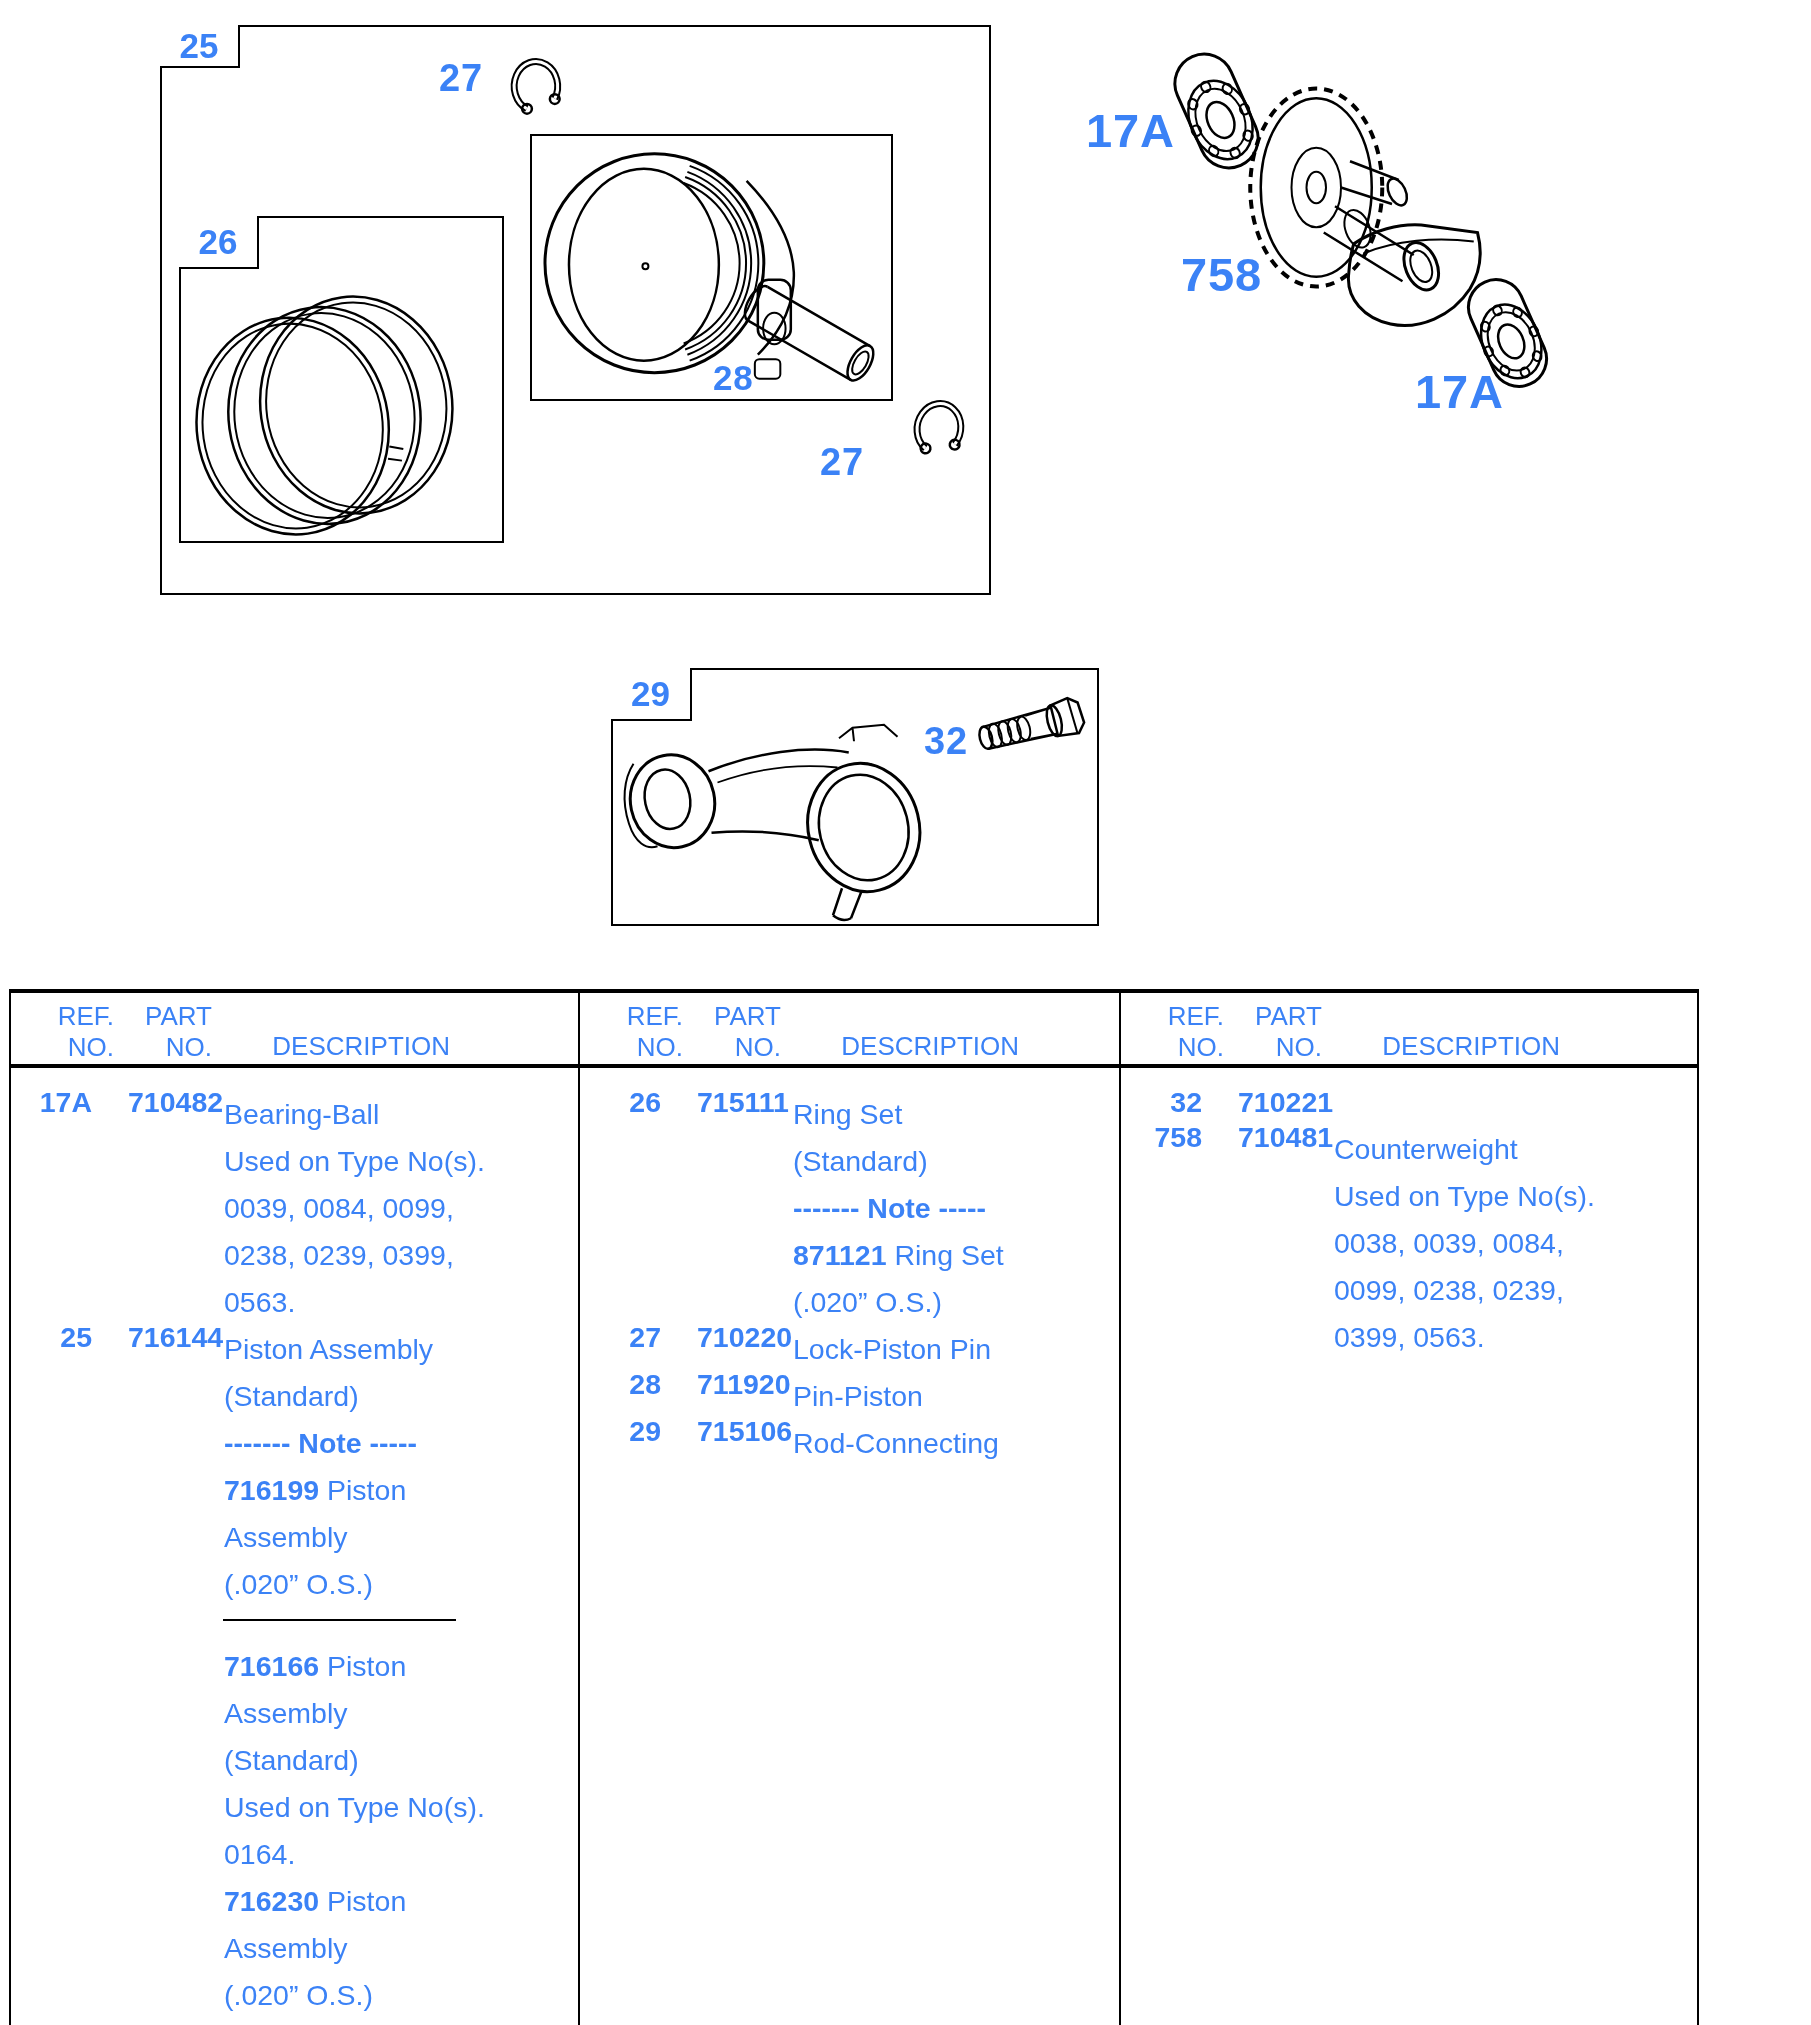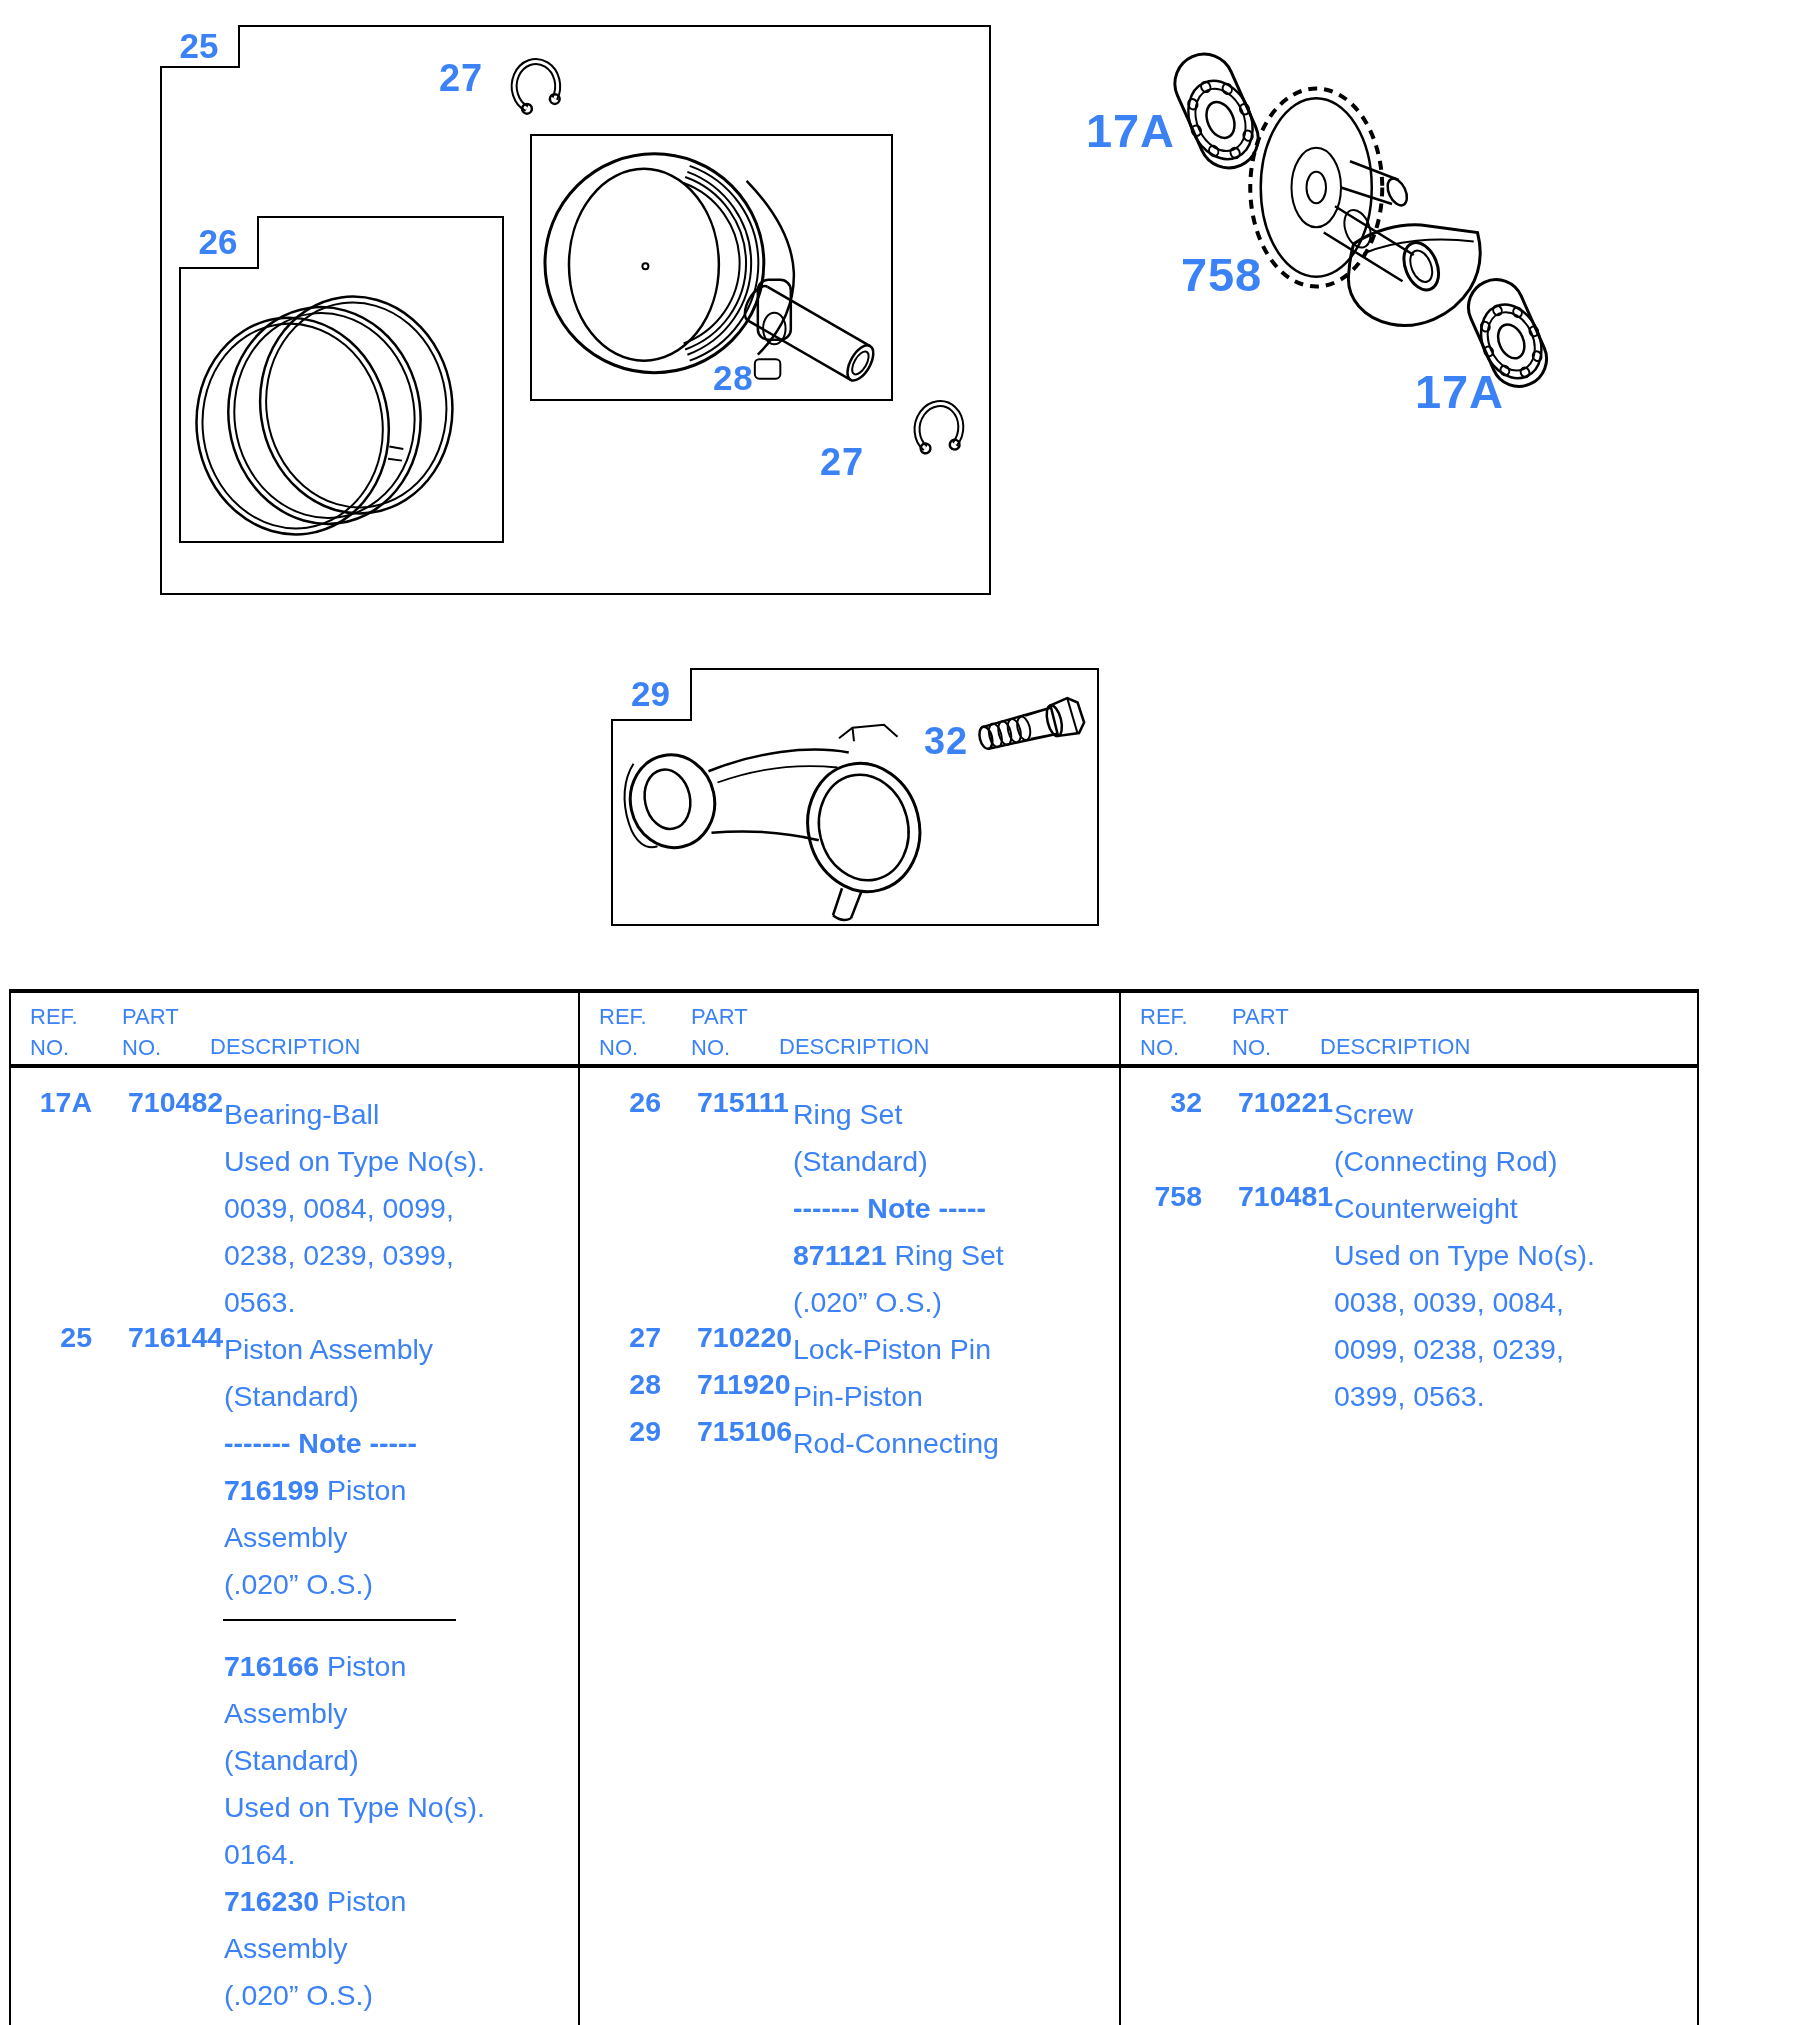--- a/index.html
+++ b/index.html
@@ -12,21 +12,21 @@
         font-weight:700;font-size:35px;}
   .callout{position:absolute;font-weight:700;font-size:38px;letter-spacing:0.8px;line-height:1;}
   .callout.big{font-size:47px;}
   svg{position:absolute;overflow:visible;}
   svg *{vector-effect:non-scaling-stroke;}
   .ink{stroke:#000;fill:none;}
   
   .hrule{position:absolute;background:#000;height:3.8px;}
   .vrule{position:absolute;background:#000;width:2.3px;}
   .thead{position:absolute;top:989px;height:75px;}
-  .th{position:absolute;font-size:22px;line-height:31px;text-align:left;white-space:nowrap;}
+  .th{position:absolute;font-size:26px;line-height:31px;text-align:right;white-space:nowrap;}
   .th-ref{left:21px;top:12px;width:84px;}
   .th-part{left:113px;top:12px;width:90px;}
   .th-desc{left:201px;top:42px;width:240px;}
   .tcol{position:absolute;top:1085px;font-size:28.5px;line-height:35px;}
   .trow{display:flex;align-items:flex-start;}
   .tref{width:83px;text-align:right;font-weight:700;flex:none;}
   .tpart{width:96px;margin-left:36px;font-weight:700;flex:none;white-space:nowrap;}
   .tdesc{flex:1;min-width:0;}
   .dline{white-space:nowrap;margin-top:12px;}
   .dline b{font-weight:700;}
@@ -276,24 +276,20 @@
         <div class="tpart">715106</div>
         <div class="tdesc">
           <div class="dline">Rod-Connecting</div>
         </div>
       </div>
     </div>
   <div class="tcol" style="left:1119px;width:578px;">
       <div class="trow">
         <div class="tref">32</div>
         <div class="tpart">710221</div>
-        <div class="tdesc">
-          <div class="dline">Screw</div>
-          <div class="dline">(Connecting Rod)</div>
-        </div>
       </div>
       <div class="trow">
         <div class="tref">758</div>
         <div class="tpart">710481</div>
         <div class="tdesc">
           <div class="dline">Counterweight</div>
           <div class="dline">Used on Type No(s).</div>
           <div class="dline">0038, 0039, 0084,</div>
           <div class="dline">0099, 0238, 0239,</div>
           <div class="dline">0399, 0563.</div>

